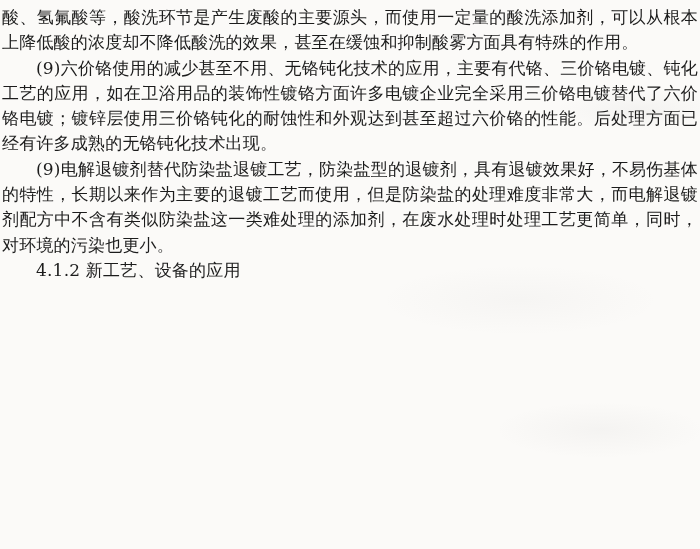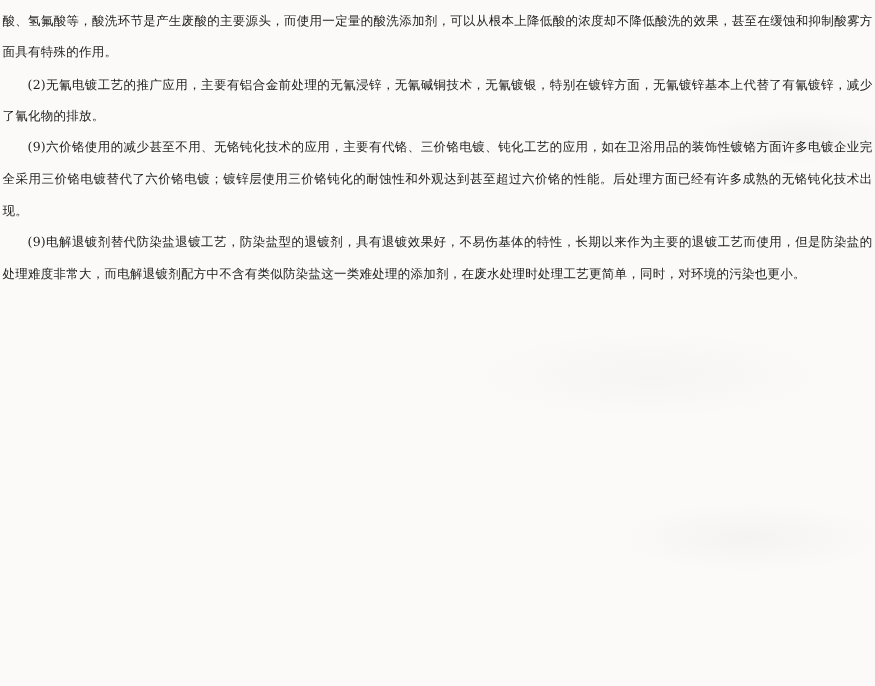--- a/index.html
+++ b/index.html
@@ -21,37 +21,37 @@
     padding: 5px 2px 0 2px;
     color: #1c1c1c;
     background:
       radial-gradient(ellipse 120px 30px at 640px 110px, rgba(120,120,120,0.06), rgba(0,0,0,0) 70%),
       radial-gradient(ellipse 150px 40px at 600px 430px, rgba(120,120,120,0.05), rgba(0,0,0,0) 70%),
       radial-gradient(ellipse 200px 50px at 520px 300px, rgba(120,120,120,0.04), rgba(0,0,0,0) 70%),
       #fbfaf8;
   }
   .doc p {
     margin: 0;
-    font-size: 10px;
+    font-size: 17px;
     line-height: 25.3px;
     letter-spacing: 0.2px;
     text-align: justify;
     text-justify: inter-ideograph;
     word-break: break-all;
   }
   .doc p.body, .doc p.heading {
     text-indent: 2em;
   }
   .doc p.continuation {
     text-indent: 0;
   }
 </style>
 </head>
 <body>
 
 <div class="page">
   <div class="doc">
     <p class="continuation">酸、氢氟酸等，酸洗环节是产生废酸的主要源头，而使用一定量的酸洗添加剂，可以从根本上降低酸的浓度却不降低酸洗的效果，甚至在缓蚀和抑制酸雾方面具有特殊的作用。</p>
-    <p class="body">(2)无氰电镀工艺的推广应用，主要有铝合金前处理的无氰浸锌，无氰碱铜技术，无氰镀银，特别在镀锌方面，无氰镀锌基本上代替了有氰镀锌，减少了氰化物的排放。</p>
     <p class="body">(9)六价铬使用的减少甚至不用、无铬钝化技术的应用，主要有代铬、三价铬电镀、钝化工艺的应用，如在卫浴用品的装饰性镀铬方面许多电镀企业完全采用三价铬电镀替代了六价铬电镀；镀锌层使用三价铬钝化的耐蚀性和外观达到甚至超过六价铬的性能。后处理方面已经有许多成熟的无铬钝化技术出现。</p>
     <p class="body">(9)电解退镀剂替代防染盐退镀工艺，防染盐型的退镀剂，具有退镀效果好，不易伤基体的特性，长期以来作为主要的退镀工艺而使用，但是防染盐的处理难度非常大，而电解退镀剂配方中不含有类似防染盐这一类难处理的添加剂，在废水处理时处理工艺更简单，同时，对环境的污染也更小。</p>
+    <p class="heading">4.1.2 新工艺、设备的应用</p>
   </div>
 </div>
 
 </body></html>

